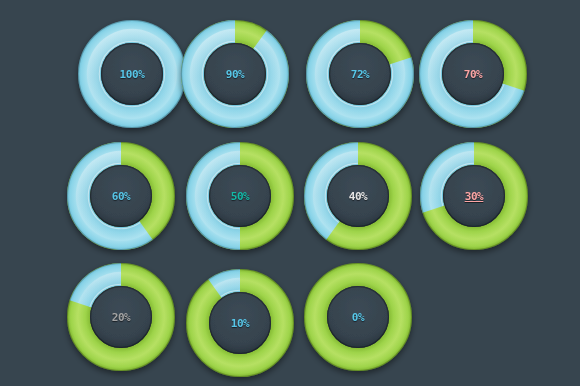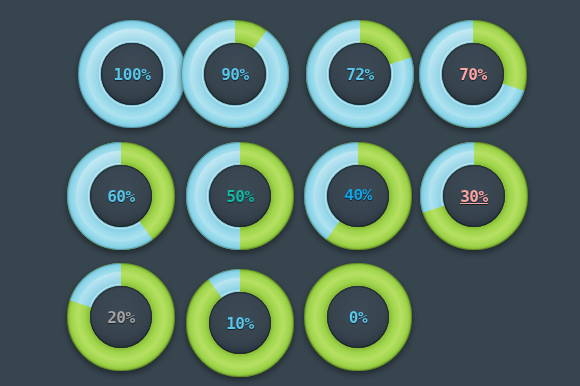--- a/index.html
+++ b/index.html
@@ -38,21 +38,21 @@
     position: absolute;
     left: 0;
     top: 0;
     width: 118px;
     height: 118px;
     display: flex;
     align-items: center;
     justify-content: center;
     color: #57c6e8;
     font-family: "DejaVu Sans Mono", monospace;
-    font-size: 16px;
+    font-size: 11px;
     font-weight: bold;
     letter-spacing: -0.4px;
     text-shadow: 0 1px 1px rgba(0,0,0,0.55);
     pointer-events: none;
     user-select: none;
   }
 </style>
 </head>
 <body style="background: rgb(55, 69, 79);">
 
@@ -349,21 +349,21 @@
           <g filter="url(#shu6)">
             <circle cx="59" cy="59" r="42.5" fill="none" stroke="url(#ggu6)" stroke-width="23"></circle>
             <path d="M 27.259596376206456 102.68691769624716 A 54 54 0 0 1 58.99999999999999 5 L 58.99999999999999 28 A 31 31 0 0 0 40.77865717893334 84.07952682562338 Z" fill="url(#bgu6)"></path>
             <circle cx="59" cy="59" r="53.5" fill="none" stroke="rgba(0,0,0,0.22)" stroke-width="1.2"></circle>
             <path d="M 32.39683948124267 95.61610916541012 A 45.26 45.26 0 0 1 58.99999999999999 13.740000000000002 L 58.99999999999999 27 A 32 32 0 0 0 40.19087192664087 84.88854381999832 Z" fill="url(#sgu6)"></path>
             <path d="M 39.426751098660645 85.94026591268575 A 33.3 33.3 0 0 1 58.99999999999999 25.700000000000003 L 58.99999999999999 26.799999999999997 A 32.2 32.2 0 0 0 40.073314876182366 85.05034721887331 Z" fill="rgba(255,255,255,0.45)"></path>
             <circle cx="59" cy="59" r="31" fill="url(#hgu6)"></circle>
             <circle cx="59" cy="59" r="30.4" fill="none" stroke="rgba(0,0,0,0.30)" stroke-width="1.3"></circle>
           </g>
         </svg>
-        <div class="donut-label" style="color: #0ea5e9; font-family: Liberation Mono, monospace;">40%</div>
+        <div class="donut-label" style="color: #e5e5e5;">40%</div>
       </div>
       <div class="donut" style="left: 415px; top: 137px;">
         <svg viewBox="0 0 118 118">
           <defs>
             <filter id="shu7" x="-30%" y="-30%" width="170%" height="170%">
               <feDropShadow dx="0" dy="3" stdDeviation="3.2" flood-color="#000" flood-opacity="0.45"></feDropShadow>
             </filter>
             <radialGradient id="ggu7" cx="59" cy="59" r="54" gradientUnits="userSpaceOnUse" fx="59" fy="59">
               <stop offset="0.55" stop-color="#7fb52e"></stop>
               <stop offset="0.66" stop-color="#9ed44a"></stop>

